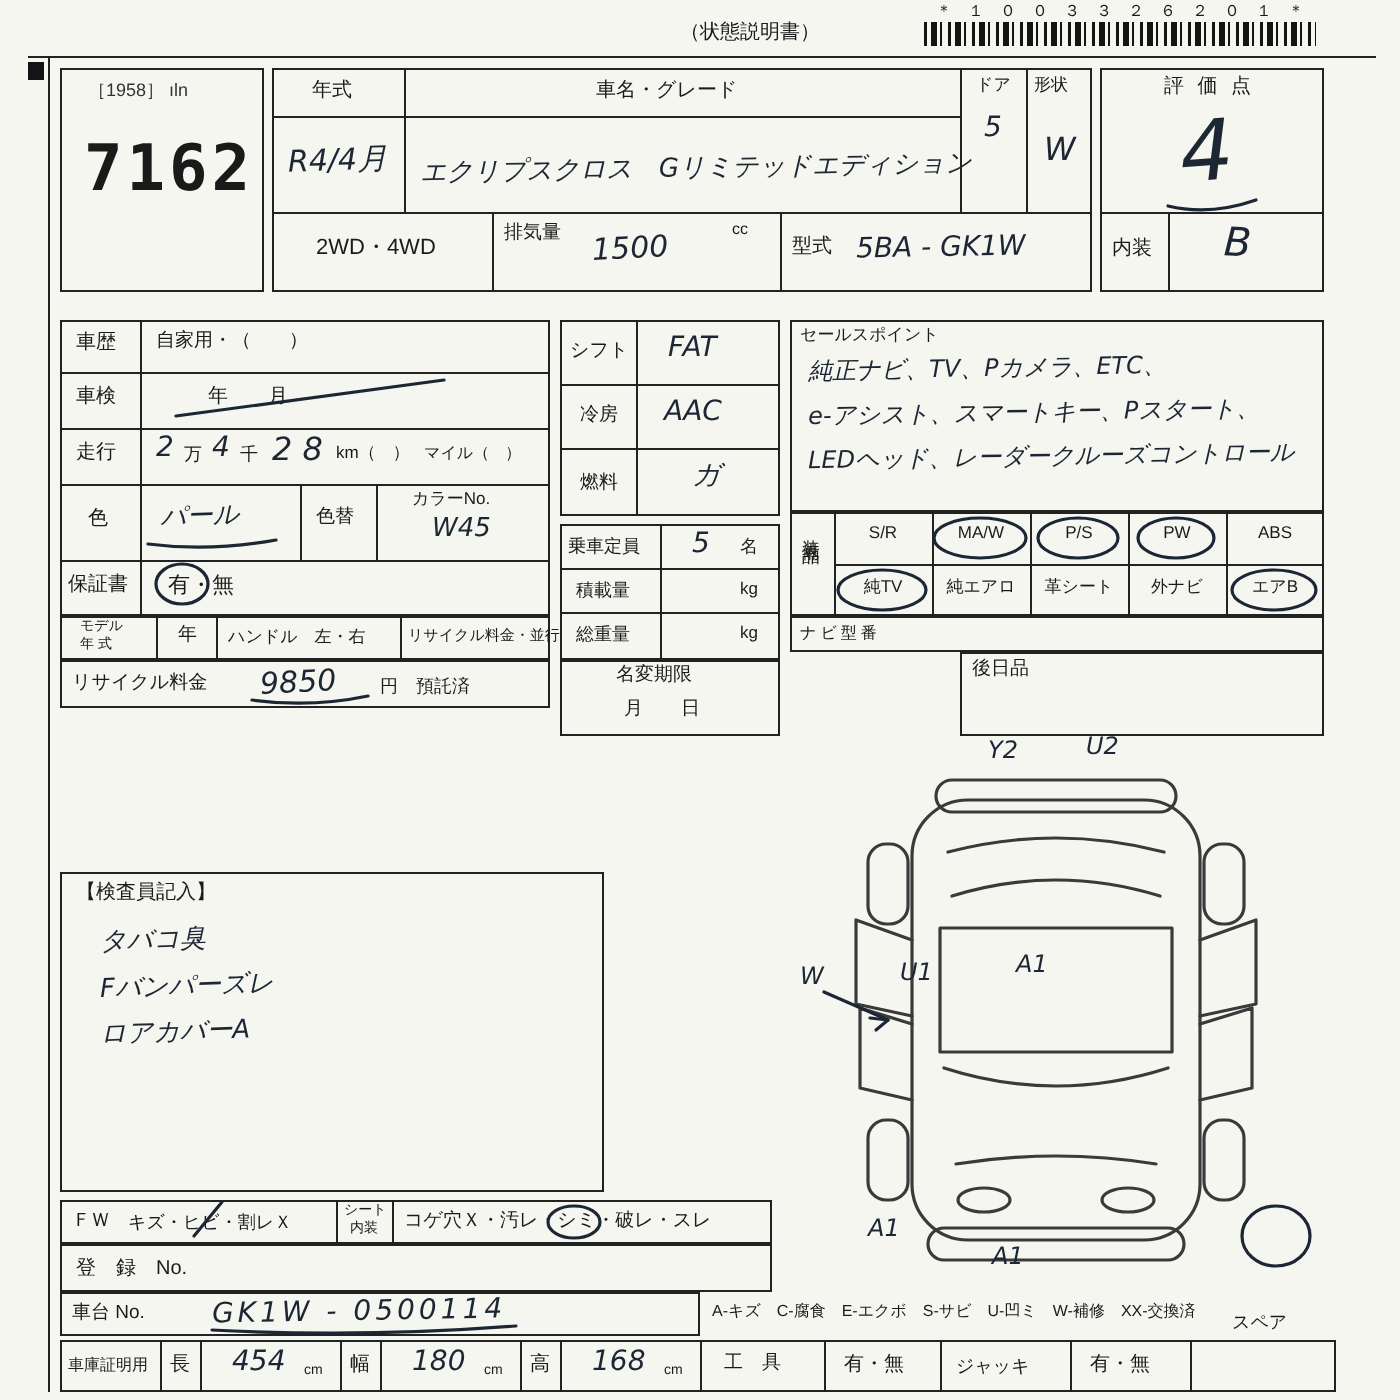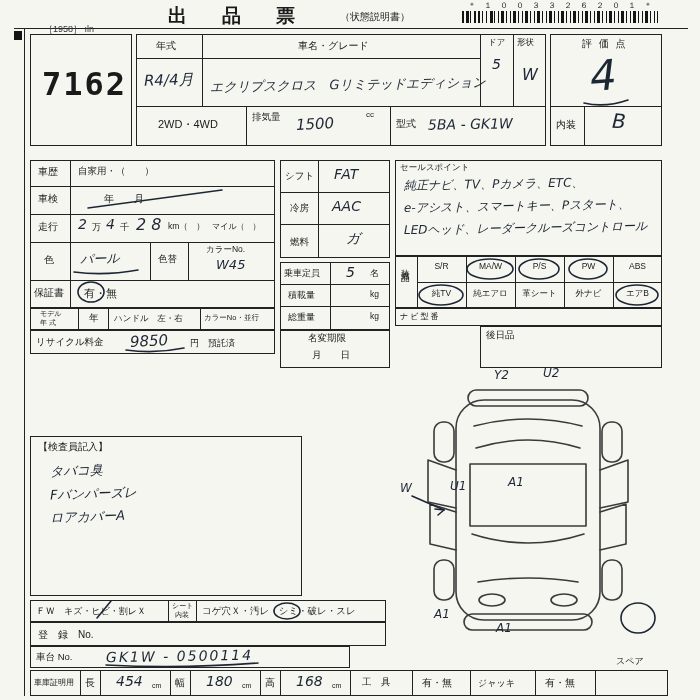--- a/index.html
+++ b/index.html
@@ -15,30 +15,29 @@
   .ctr{display:flex;align-items:center;justify-content:center;text-align:right}
   .mono{font-family:"DejaVu Sans Mono",monospace}
   .barcode{position:absolute;background:repeating-linear-gradient(90deg,#141414 0 1.5px,transparent 1.5px 3.5px,#141414 3.5px 6.5px,transparent 6.5px 8px,#141414 8px 9px,transparent 9px 12px)}
   svg{position:absolute;overflow:visible}
 </style>
 </head>
 <body>
 
 <div id="sheet">
 
-  <div class="t" style="left:168px;top:5px;font-size:19px;font-weight:bold;letter-spacing:8px">出　品　票</div>
   <div class="t" style="left:340px;top:11px;font-size:10px">（状態説明書）</div>
   <div class="t" style="left:468px;top:1px;font-size:8px;letter-spacing:8px">＊１００３３２６２０１＊</div>
   <div class="barcode" style="left:462px;top:11px;width:196px;height:12px"></div>
   <div class="hl" style="left:14px;top:28px;width:674px"></div>
   <div class="vl" style="left:24px;top:28px;height:668px"></div>
   <div style="position:absolute;left:14px;top:31px;width:8px;height:9px;background:#141414"></div>
 
   <div class="box" style="left:30px;top:34px;width:102px;height:112px"></div>
-  <div class="t" style="left:44px;top:24px;font-size:9px;color:#333">［1958］ ıln</div>
+  <div class="t" style="left:44px;top:40px;font-size:9px;color:#333">［1958］ ıln</div>
   <div class="t mono" style="left:42px;top:66px;font-size:32px;font-weight:bold;letter-spacing:2px">7162</div>
 
   <div class="box" style="left:136px;top:34px;width:410px;height:112px"></div>
   <div class="vl" style="left:202px;top:34px;height:72px"></div>
   <div class="vl" style="left:480px;top:34px;height:72px"></div>
   <div class="vl" style="left:513px;top:34px;height:72px"></div>
   <div class="hl" style="left:136px;top:58px;width:344px"></div>
   <div class="hl" style="left:136px;top:106px;width:410px"></div>
   <div class="vl" style="left:246px;top:106px;height:40px"></div>
   <div class="vl" style="left:390px;top:106px;height:40px"></div>
@@ -153,21 +152,21 @@
   <div class="t" style="left:486px;top:330px;font-size:9.5px">後日品</div>
 
   <div class="box" style="left:30px;top:308px;width:245px;height:22px"></div>
   <div class="vl" style="left:78px;top:308px;height:22px"></div>
   <div class="vl" style="left:108px;top:308px;height:22px"></div>
   <div class="vl" style="left:200px;top:308px;height:22px"></div>
   <div class="t" style="left:40px;top:310px;font-size:7px">モデル</div>
   <div class="t" style="left:40px;top:319px;font-size:7px">年 式</div>
   <div class="t" style="left:89px;top:313px;font-size:9.5px">年</div>
   <div class="t" style="left:114px;top:314px;font-size:8.5px">ハンドル　左・右</div>
-  <div class="t" style="left:204px;top:314px;font-size:7.5px">カラーNo・並行</div>
+  <div class="t" style="left:204px;top:314px;font-size:7.5px">リサイクル料金・並行</div>
 
   <div class="box" style="left:30px;top:330px;width:245px;height:24px"></div>
   <div class="t" style="left:36px;top:337px;font-size:9.5px">リサイクル料金</div>
   <div class="t hw" style="left:130px;top:333px;font-size:15px;transform:rotate(-3deg)">9850</div>
   <div class="t" style="left:190px;top:338px;font-size:9px">円　預託済</div>
 
 
   <div class="box" style="left:30px;top:436px;width:272px;height:160px"></div>
   <div class="t" style="left:38px;top:441px;font-size:10px">【検査員記入】</div>
   <div class="t hw" style="left:50px;top:464px;font-size:13px;transform:rotate(-2deg)">タバコ臭</div>
@@ -222,20 +221,21 @@
   <div class="t" style="left:172px;top:602px;font-size:7px">シート</div>
   <div class="t" style="left:175px;top:611px;font-size:7px">内装</div>
   <div class="t" style="left:202px;top:606px;font-size:9.5px">コゲ穴Ｘ・汚レ・シミ・破レ・スレ</div>
 
   <div class="box" style="left:30px;top:622px;width:356px;height:24px"></div>
   <div class="t" style="left:38px;top:629px;font-size:10px">登　録　No.</div>
   <div class="box" style="left:30px;top:646px;width:320px;height:22px"></div>
   <div class="t" style="left:36px;top:652px;font-size:9.5px">車台 No.</div>
   <div class="t hw" style="left:106px;top:648px;font-size:14px;letter-spacing:2px;transform:rotate(-1deg)">GK1W - 0500114</div>
 
+  <div class="t" style="left:356px;top:651px;font-size:8px">A-キズ　C-腐食　E-エクボ　S-サビ　U-凹ミ　W-補修　XX-交換済</div>
 
   <div class="box" style="left:30px;top:670px;width:638px;height:26px"></div>
   <div class="vl" style="left:80px;top:670px;height:26px"></div>
   <div class="vl" style="left:100px;top:670px;height:26px"></div>
   <div class="vl" style="left:170px;top:670px;height:26px"></div>
   <div class="vl" style="left:190px;top:670px;height:26px"></div>
   <div class="vl" style="left:260px;top:670px;height:26px"></div>
   <div class="vl" style="left:280px;top:670px;height:26px"></div>
   <div class="vl" style="left:350px;top:670px;height:26px"></div>
   <div class="vl" style="left:412px;top:670px;height:26px"></div>

